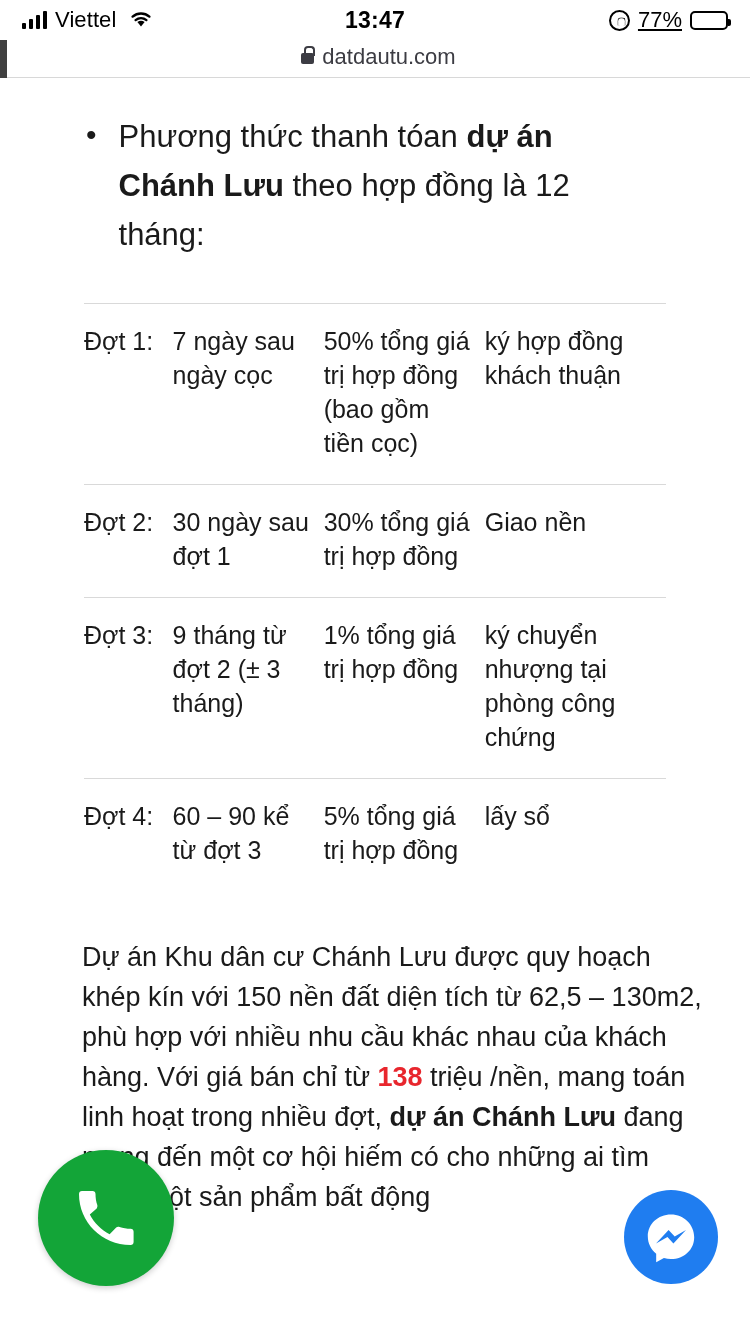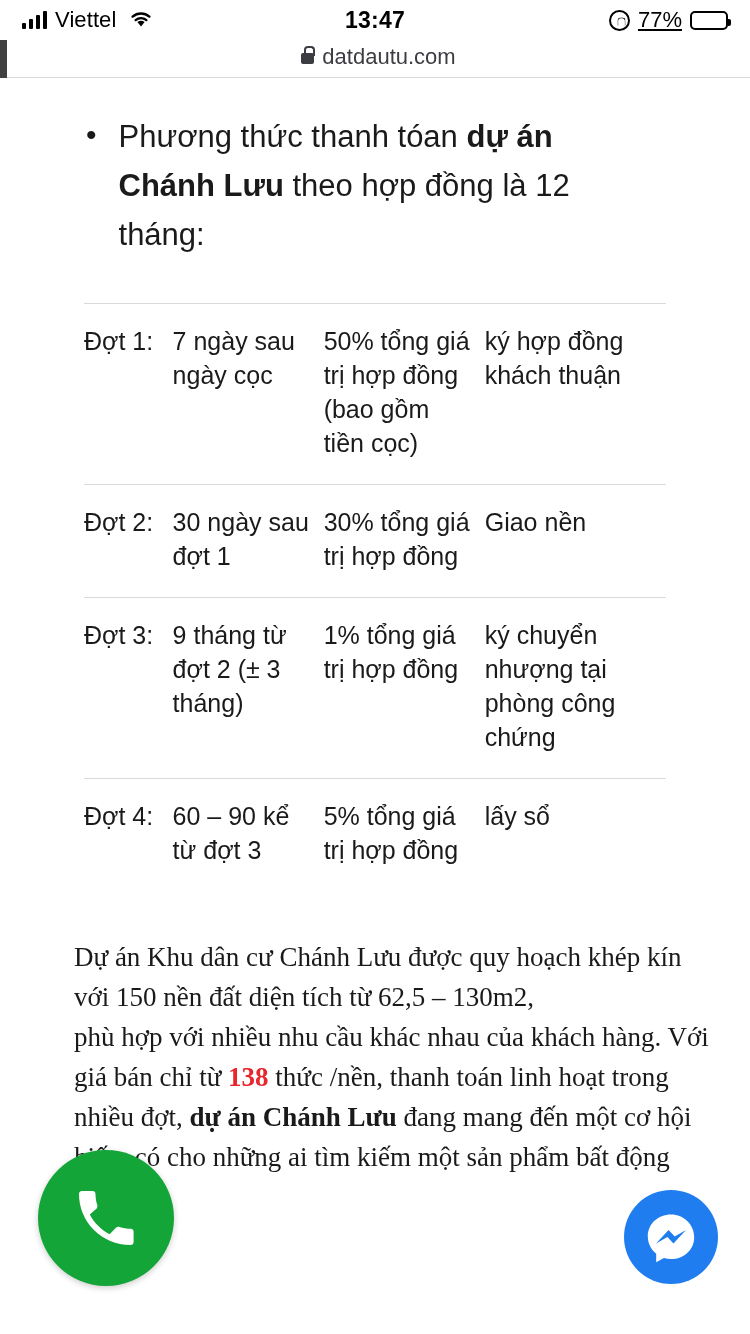--- a/index.html
+++ b/index.html
@@ -188,26 +188,25 @@
     color: #1a1a1a;
     vertical-align: top;
     margin-left: 8px;
   }
   table.payment td.c0 { width: 88px; }
   table.payment td.c1 { width: 150px; }
   table.payment td.c2 { width: 160px; }
   table.payment td.c3 { width: 180px; }
 
   .para {
-    margin: 46px 0 0 0;
+    margin: 46px 0 0 8px;
     padding: 0 40px 0 74px;
     font-size: 27px;
     line-height: 40px;
     color: #1a1a1a;
-    font-family: Liberation Serif, serif;
   }
   .para .hl { color: #e8262d; font-weight: bold; }
   .para b { font-weight: 700; }
 
   
   .call-fab {
     position: absolute;
     left: 38px;
     bottom: 48px;
     width: 136px; height: 136px;
@@ -307,21 +306,21 @@
           <td class="c0">Đợt 4:</td>
           <td class="c1">60 – 90 kể từ đợt 3</td>
           <td class="c2">5% tổng giá trị hợp đồng</td>
           <td class="c3">lấy sổ</td>
         </tr>
       </tbody>
     </table>
 
     <div class="para">
       <span>Dự án Khu dân cư Chánh Lưu được quy hoạch khép kín với 150 nền đất diện tích từ 62,5 – 130m2,</span><br>
-      <span>phù hợp với nhiều nhu cầu khác nhau của khách hàng. Với giá bán chỉ từ </span><span class="hl">138</span><span> thức /nền, thanh </span><span>toán linh hoạt trong nhiều đợt, </span><b>dự án Chánh Lưu</b><span> đang mang đến một cơ hội hiếm có cho những ai tìm kiếm một sản phẩm bất động</span>
+      <span>phù hợp với nhiều nhu cầu khác nhau của khách hàng. Với giá bán chỉ từ </span><span class="hl">138</span><span> triệu /nền, mang </span><span>toán linh hoạt trong nhiều đợt, </span><b>dự án Chánh Lưu</b><span> đang mang đến một cơ hội hiếm có cho những ai tìm kiếm một sản phẩm bất động</span>
     </div>
 
   </div>
 
   <div class="call-fab">
     <svg width="72" height="72" viewBox="0 0 24 24">
       <path fill="#ffffff" d="M6.6 10.8c1.4 2.8 3.8 5.1 6.6 6.6l2.2-2.2c.3-.3.7-.4 1.1-.2 1.2.4 2.4.6 3.7.6.6 0 1 .4 1 1V20c0 .6-.4 1-1 1C10.6 21 3 13.4 3 4c0-.6.4-1 1-1h3.5c.6 0 1 .4 1 1 0 1.3.2 2.5.6 3.7.1.4 0 .8-.2 1.1l-2.3 2z"></path>
     </svg>
   </div>
 

